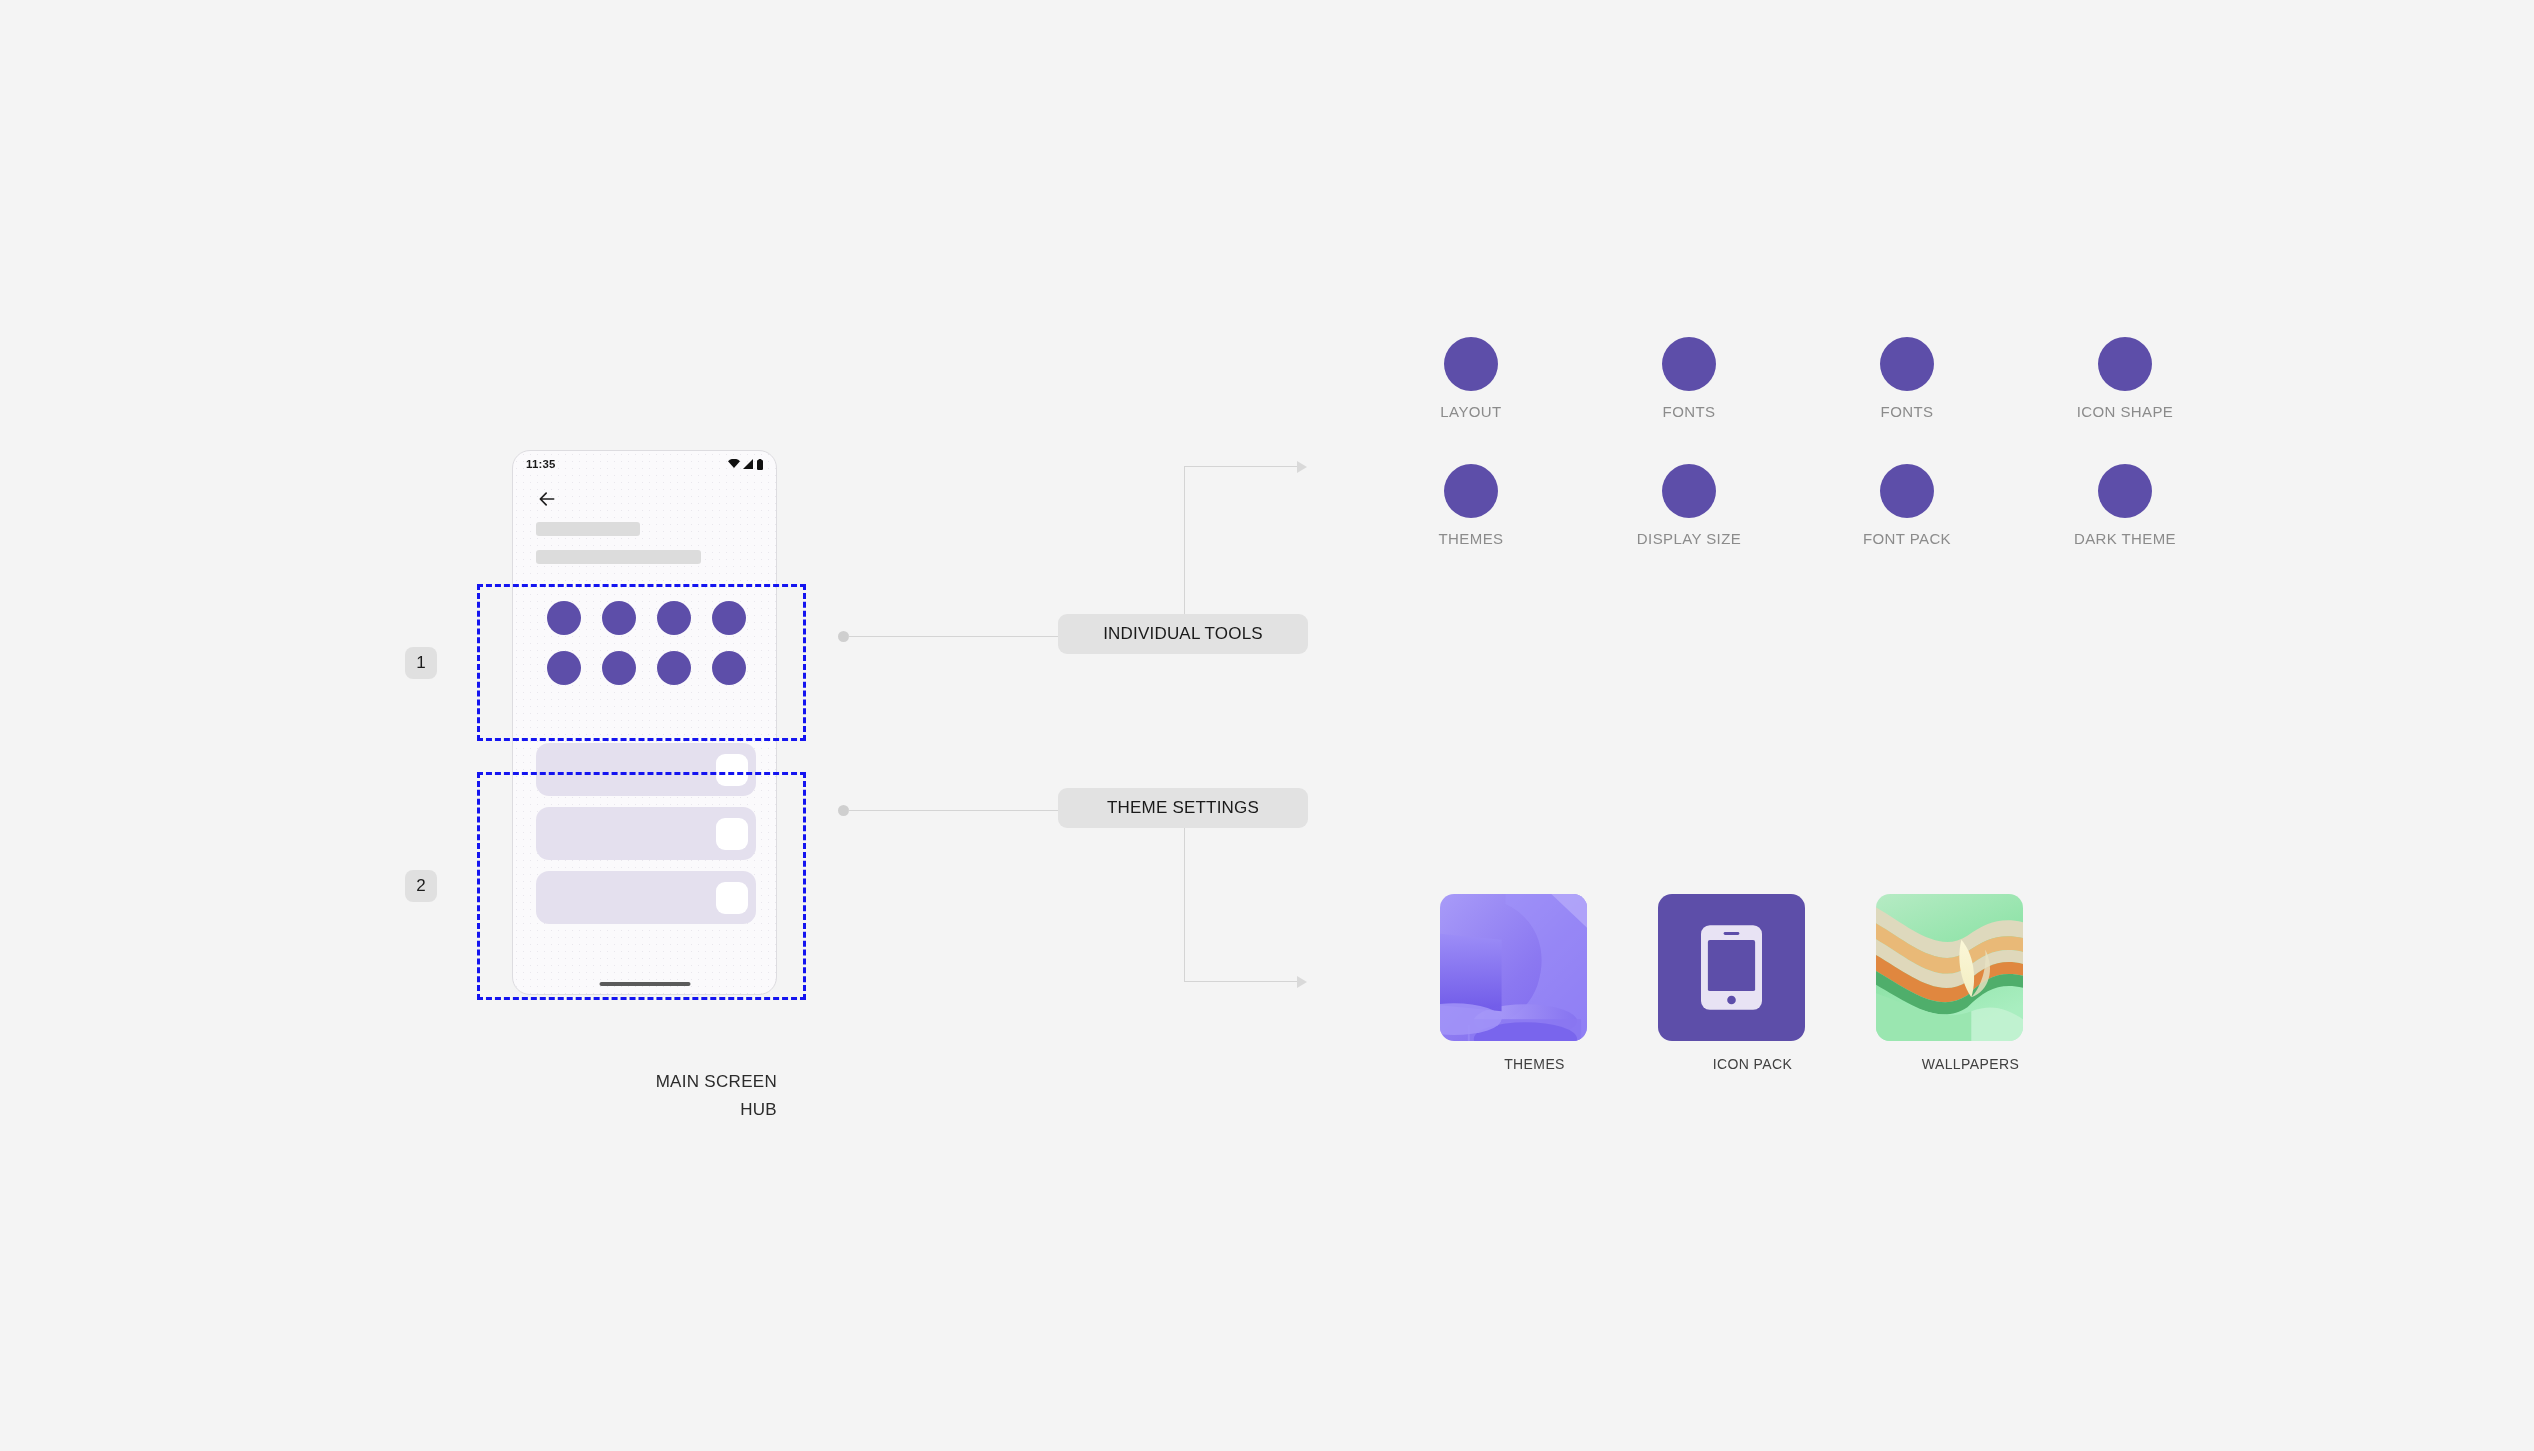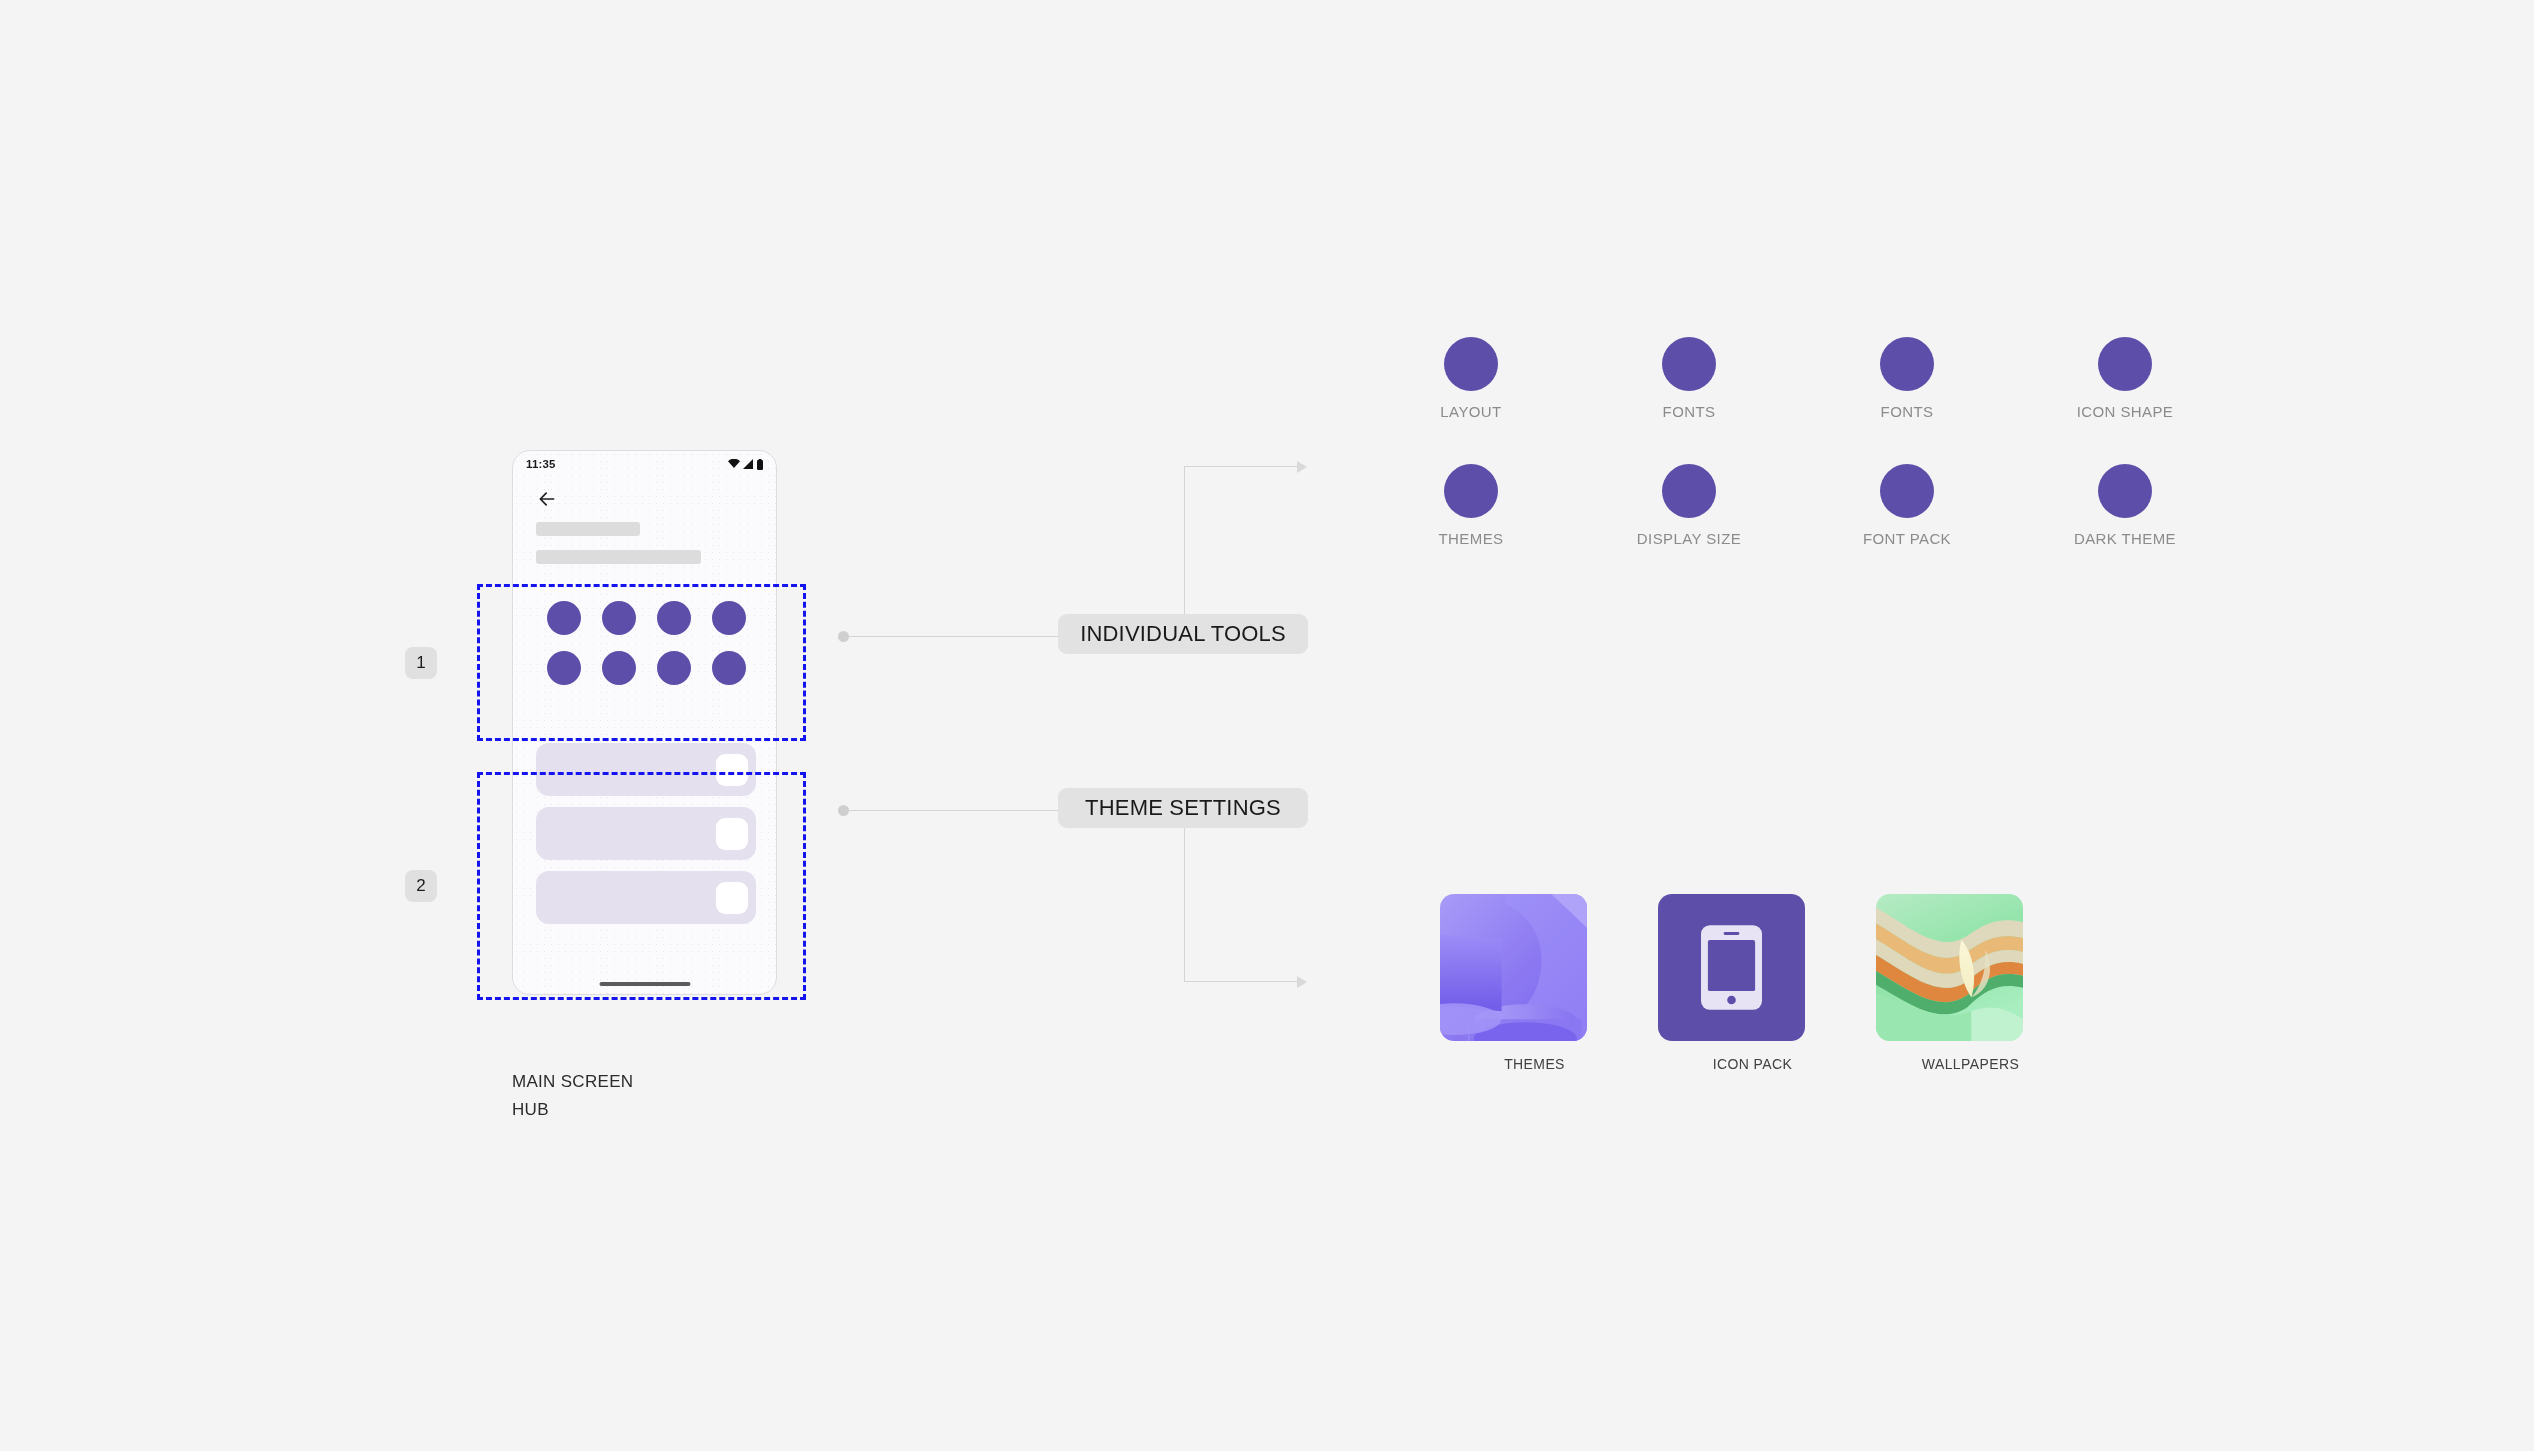--- a/index.html
+++ b/index.html
@@ -92,21 +92,21 @@
     background: #e0e0e0; border-radius: 8px;
     display: flex; align-items: center; justify-content: center;
     font-size: 17px; color: #1c1c1c;
   }
   #badge-1 { left: 405px; top: 647px; }
   #badge-2 { left: 405px; top: 870px; }
 
   
   .phone-caption {
     position: absolute; left: 512px; top: 1068px; width: 265px;
-    text-align: left; font-size: 17px; color: #2b2b2b; line-height: 28px;
+    text-align: right; font-size: 17px; color: #2b2b2b; line-height: 28px;
     letter-spacing: 0.3px;
   }
 
   
   .conn-dot {
     position: absolute; width: 11px; height: 11px; border-radius: 50%;
     background: #cfcfcf;
   }
   .conn-line-h {
     position: absolute; height: 1px; background: #d4d4d4;
@@ -123,21 +123,21 @@
   }
 
   
   .pill {
     position: absolute;
     background: #e2e2e2;
     border-radius: 9px;
     height: 40px;
     display: flex; align-items: center; justify-content: center;
     padding: 0 18px;
-    font-size: 22px; color: #1a1a1a; letter-spacing: 0.2px;
+    font-size: 17px; color: #1a1a1a; letter-spacing: 0.2px;
     white-space: nowrap;
   }
   #pill-tools    { left: 1058px; top: 614px; width: 250px; }
   #pill-themes   { left: 1058px; top: 788px; width: 250px; }
 
   
   .tool-grid {
     position: absolute; left: 1384px; top: 337px;
     display: grid;
     grid-template-columns: repeat(4, 174px);

